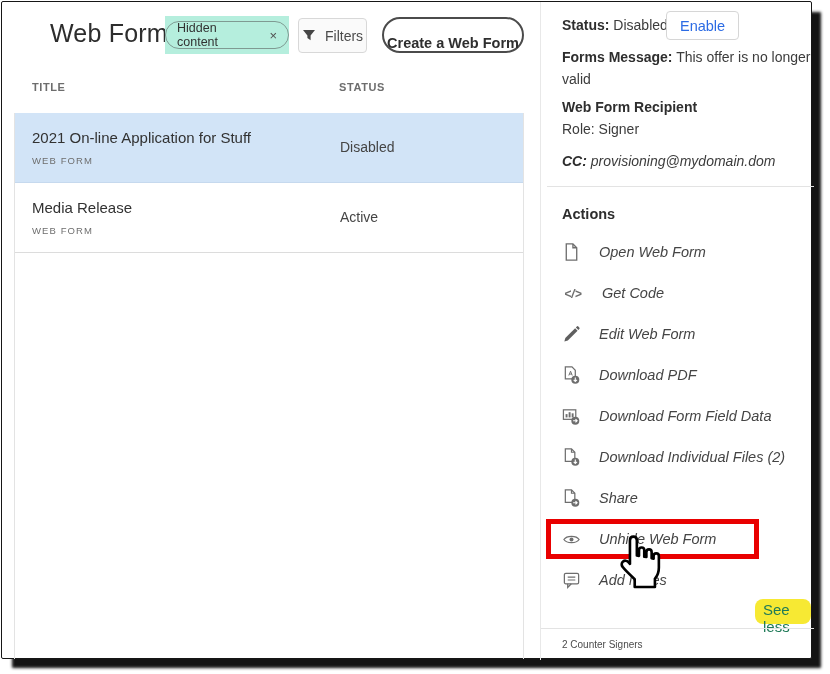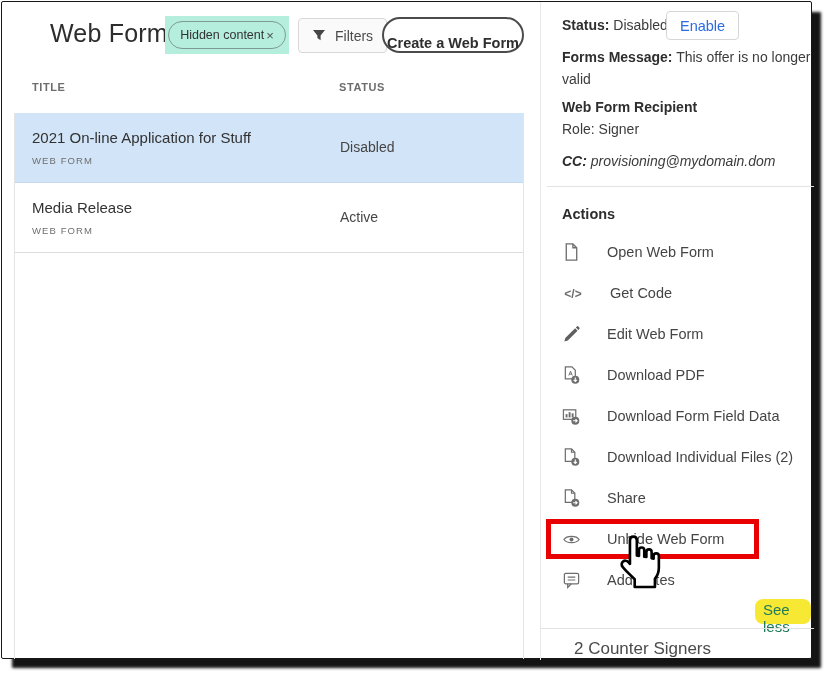--- a/index.html
+++ b/index.html
@@ -6,25 +6,25 @@
   html,body { width:830px; height:674px; background:#fff; overflow:hidden;
     font-family:"Liberation Sans","DejaVu Sans",sans-serif; }
   .frame { position:absolute; left:1px; top:1px; width:811px; height:658px;
     background:#fff; border:1px solid #161616; border-radius:2px;
     box-shadow:10px 10px 3px -1px rgba(0,0,0,.92); }
   
   .page-title { position:absolute; left:29px; top:17px; font-size:25px;
     font-weight:400; color:#2d2d2d; letter-spacing:.2px;margin-left:19px; }
   .chip-highlight { position:absolute; left:163px; top:14px; width:124px; height:38px;
     background:#b5eedd; display:flex; align-items:center; justify-content:center; }
-  .chip { display:flex; align-items:center; gap:2px; height:28px; padding:0 11px;
+  .chip { display:flex; align-items:center; gap:9px; height:28px; padding:0 11px;
     border:1px solid #7f9a92; border-radius:14px; cursor:pointer; }
   .chip-label { font-size:12.5px; color:#323232; }
   .chip-x { font-size:13px; color:#505050; line-height:1; }
-  .filters-btn { position:absolute; left:296px; top:16px; height:35px; padding:0 13px;
+  .filters-btn { position:absolute; left:296px; top:16px; height:35px; padding:0 3px;
     display:flex; align-items:center; gap:9px; background:#fafafa;
     border:1px solid #d8d8d8; border-radius:4px; cursor:pointer; }
   .filters-label { font-size:14px; color:#4b4b4b; }
   .create-btn { position:absolute; left:380px; top:15px; width:142px; height:36px;
     background:#fff; border:2px solid #4b4b4b; border-radius:18px;
     display:flex; align-items:flex-end; justify-content:center;
     font-size:14.5px; font-weight:700; color:#2e2e2e; cursor:pointer; }
   
   .col-head { position:absolute; top:79px; font-size:11px; font-weight:700;
     color:#6d6d6d; letter-spacing:.6px; }
@@ -43,30 +43,30 @@
     background:#e8e8e8; }
   
   .rp-text { position:absolute; left:560px; font-size:14px; color:#3c3c3c; }
   .b { font-weight:700; color:#2e2e2e; }
   .enable-btn { position:absolute; left:664px; top:9px; height:29px; padding:0 13px;
     background:#fff; border:1px solid #d6d6d6; border-radius:4px;
     font-size:14.5px; color:#2b6be4; cursor:pointer;
     font-family:"Liberation Sans","DejaVu Sans",sans-serif; }
   .hr { position:absolute; background:#e3e3e3; height:1px; }
   .actions-list { position:absolute; left:560px; top:240px; }
-  .action-item { display:flex; align-items:center; gap:26px; height:20px;
-    margin-bottom:21px; cursor:pointer; }
+  .action-item { display:flex; align-items:center; gap:18px; height:20px;
+    margin-bottom:21px; cursor:pointer;font-style:italic; }
   .action-label { font-size:14.5px; color:#454545; white-space:nowrap; }
   .red-box { position:absolute; left:544px; top:517px; width:213px; height:40px;
     border:5px solid #e90000; z-index:5; }
   .cursor-wrap { position:absolute; left:613px; top:531px; z-index:6; }
   .see-less { position:absolute; left:753px; top:597px; height:25px; padding:2px 8px 0;
     background:#f7e933; font-size:15px; color:#1f7a58; cursor:pointer;border-radius:8px; }
-  .counter-signers { position:absolute; left:560px; top:637px; font-size:17px;
-    color:#4b4b4b; cursor:pointer;margin-left:12px; }
+  .counter-signers { position:absolute; left:560px; top:637px; font-size:10px;
+    color:#4b4b4b; cursor:pointer; }
   svg { display:block; }
 </style>
 </head>
 <body>
 
 <div class="frame">
 
   <div class="page-title">Web Forms</div>
 
   <div class="chip-highlight">

